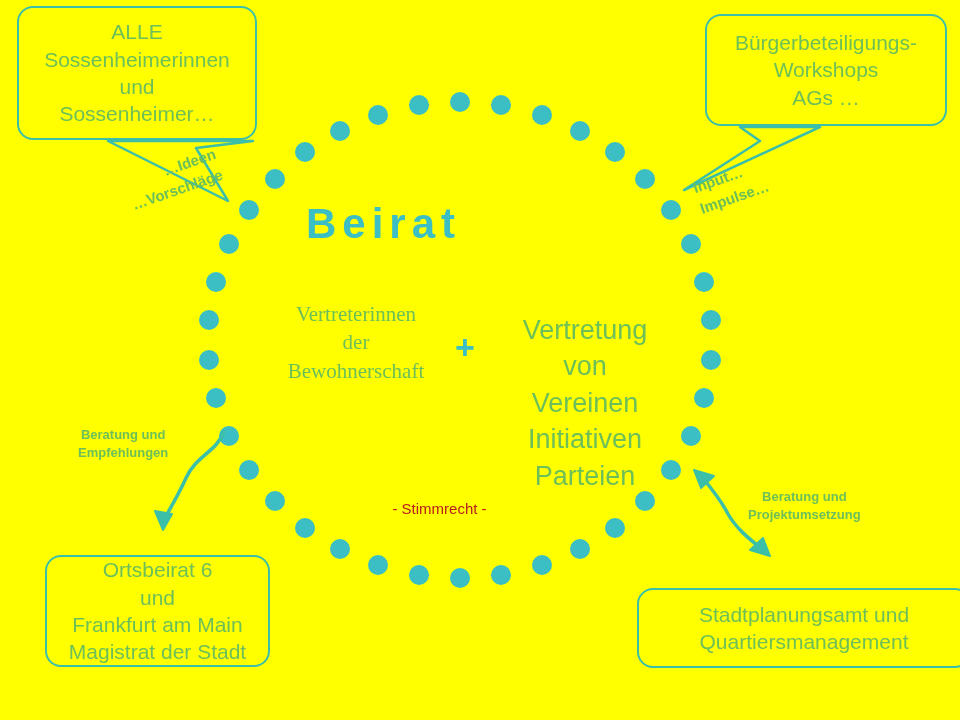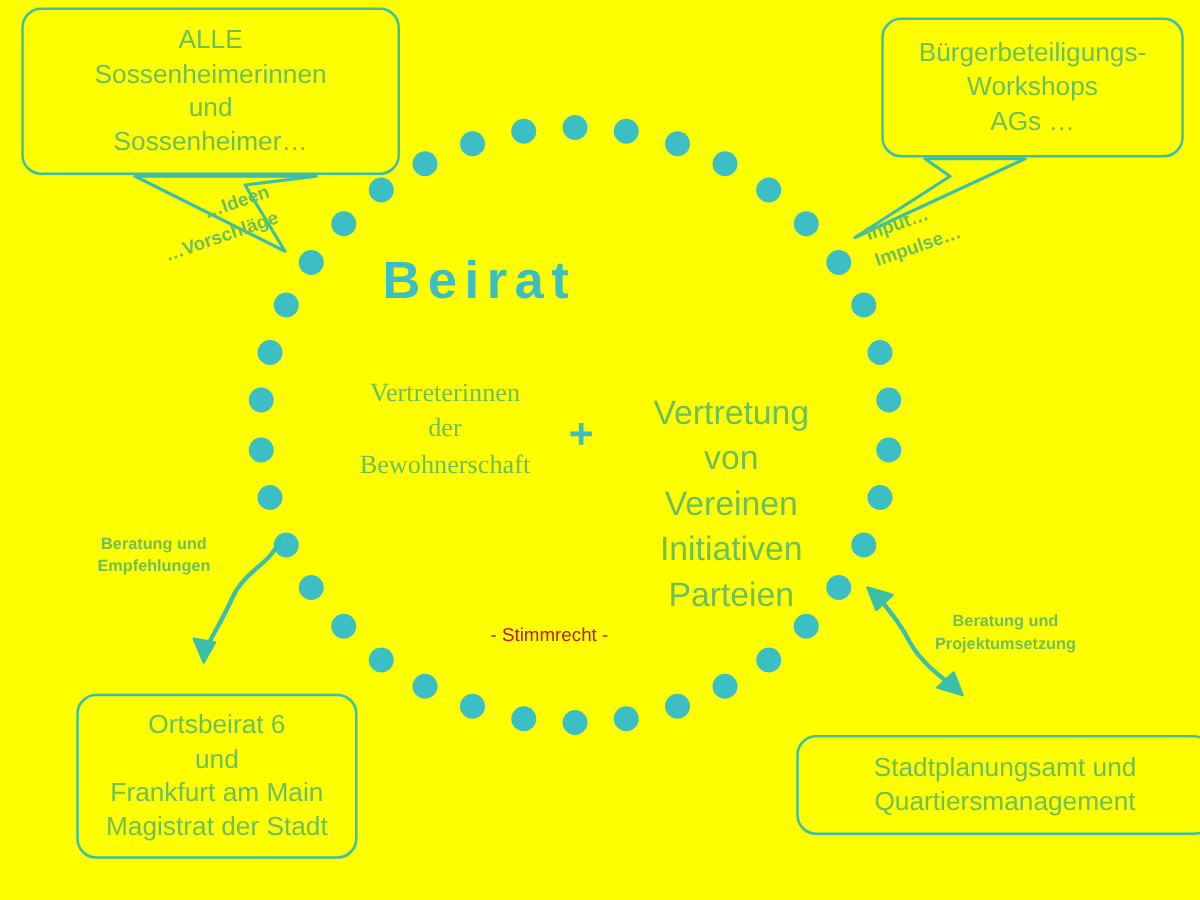--- a/index.html
+++ b/index.html
@@ -31,29 +31,29 @@
     flex-direction: column;
     align-items: center;
     justify-content: center;
     color: #6CBF59;
     text-align: center;
     line-height: 1.30;
   }
   .box .ln { display: block; white-space: nowrap; }
 
   #bubble-all {
-    left: 17px;  top: 6px;   width: 303px; height: 134px;
+    left: 17px;  top: 6px;   width: 240px; height: 134px;
     font-size: 21px;
   }
   #bubble-workshops {
     left: 705px; top: 14px;  width: 242px; height: 112px;
     font-size: 21px;
   }
   #box-ortsbeirat {
-    left: 61px;  top: 555px; width: 225px; height: 132px;
+    left: 45px;  top: 555px; width: 225px; height: 112px;
     font-size: 21px;
   }
   #box-stadtplanung {
     left: 637px; top: 588px; width: 334px; height: 80px;
     font-size: 21px;
   }
 
   
   #dot-circle {
     position: absolute;

